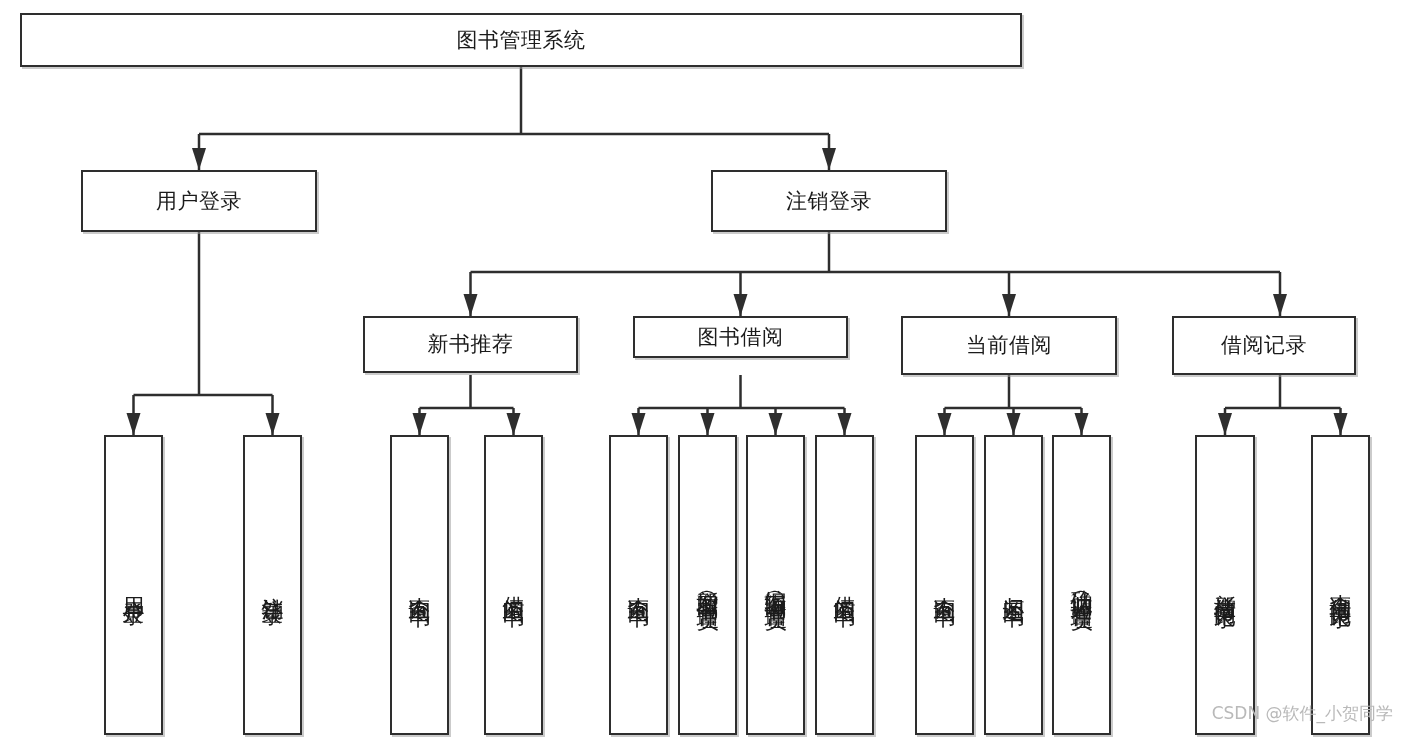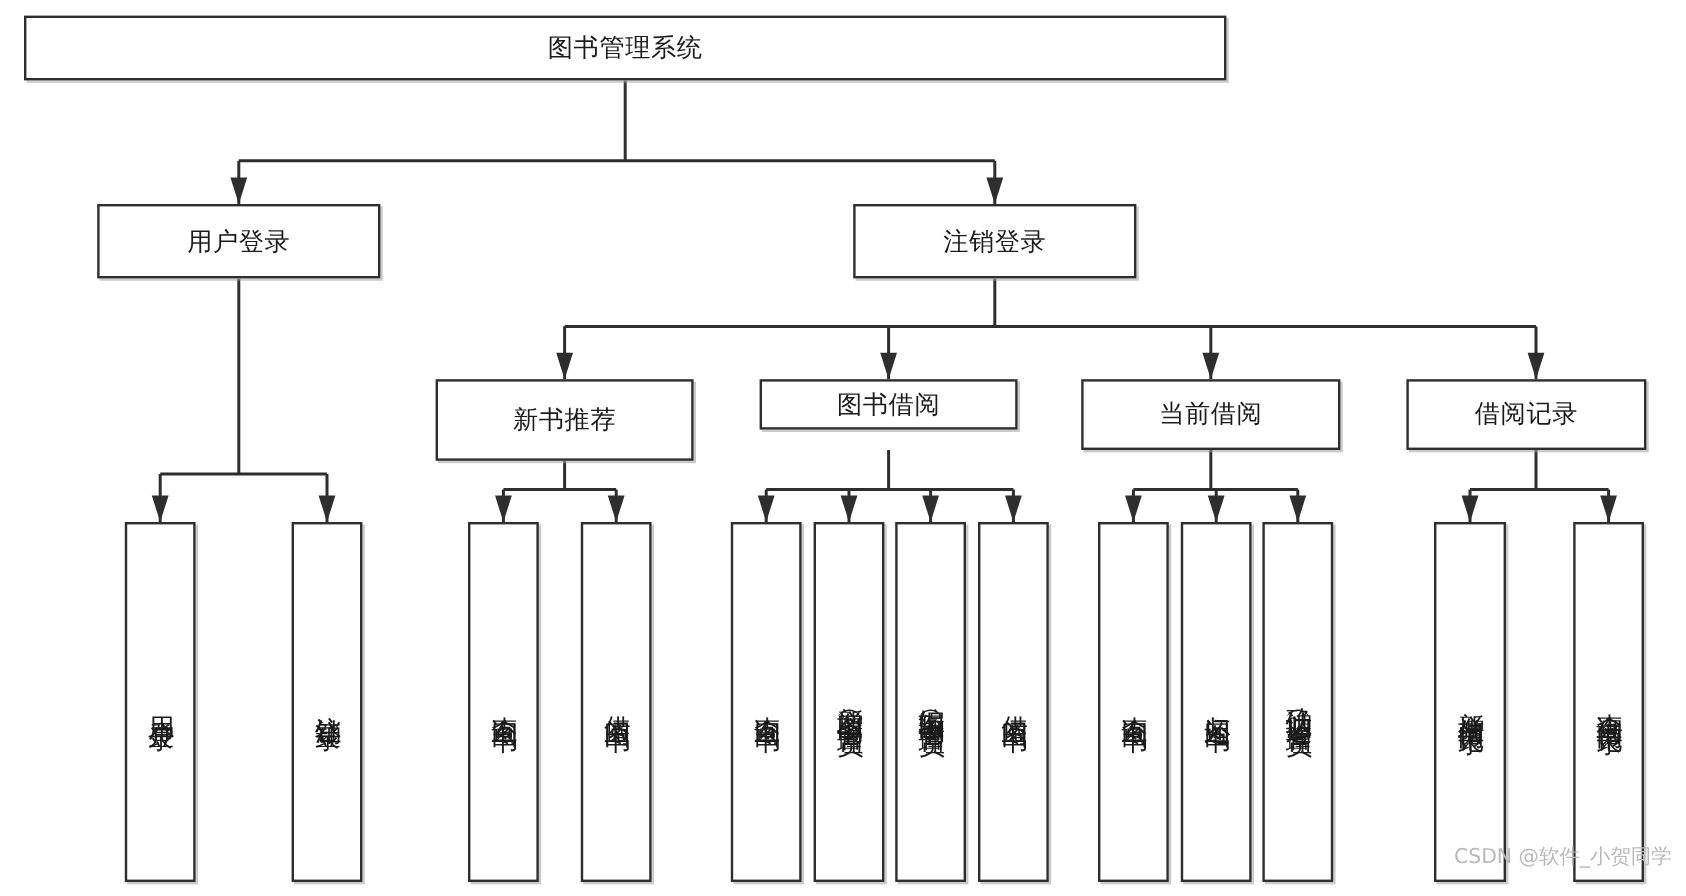--- a/index.html
+++ b/index.html
@@ -128,30 +128,30 @@
   <div id="nodes-layer">
       <div class="node horiz" style="left: 20px; top: 13px; width: 1002px; height: 54px;">
         <span class="label">图书管理系统</span>
       </div>
       <div class="node horiz" style="left: 81px; top: 170px; width: 236px; height: 62px;">
         <span class="label">用户登录</span>
       </div>
       <div class="node horiz" style="left: 711px; top: 170px; width: 236px; height: 62px;">
         <span class="label">注销登录</span>
       </div>
-      <div class="node horiz" style="left: 363px; top: 316px; width: 215px; height: 68px;">
+      <div class="node horiz" style="left: 363px; top: 316px; width: 215px; height: 57px;">
         <span class="label">新书推荐</span>
       </div>
       <div class="node horiz" style="left: 633px; top: 316px; width: 215px; height: 42px;">
         <span class="label">图书借阅</span>
       </div>
       <div class="node horiz" style="left: 901px; top: 316px; width: 216px; height: 59px;">
         <span class="label">当前借阅</span>
       </div>
-      <div class="node horiz" style="left: 1172px; top: 316px; width: 200px; height: 59px;">
+      <div class="node horiz" style="left: 1172px; top: 316px; width: 184px; height: 59px;">
         <span class="label">借阅记录</span>
       </div>
       <div class="node vert" style="left: 104px; top: 435px; width: 59px; height: 300px;">
         <span class="label">用户登录</span>
       </div>
       <div class="node vert" style="left: 243px; top: 435px; width: 59px; height: 300px;">
         <span class="label">注销登录</span>
       </div>
       <div class="node vert" style="left: 390px; top: 435px; width: 59px; height: 300px;">
         <span class="label">查询图书</span>

